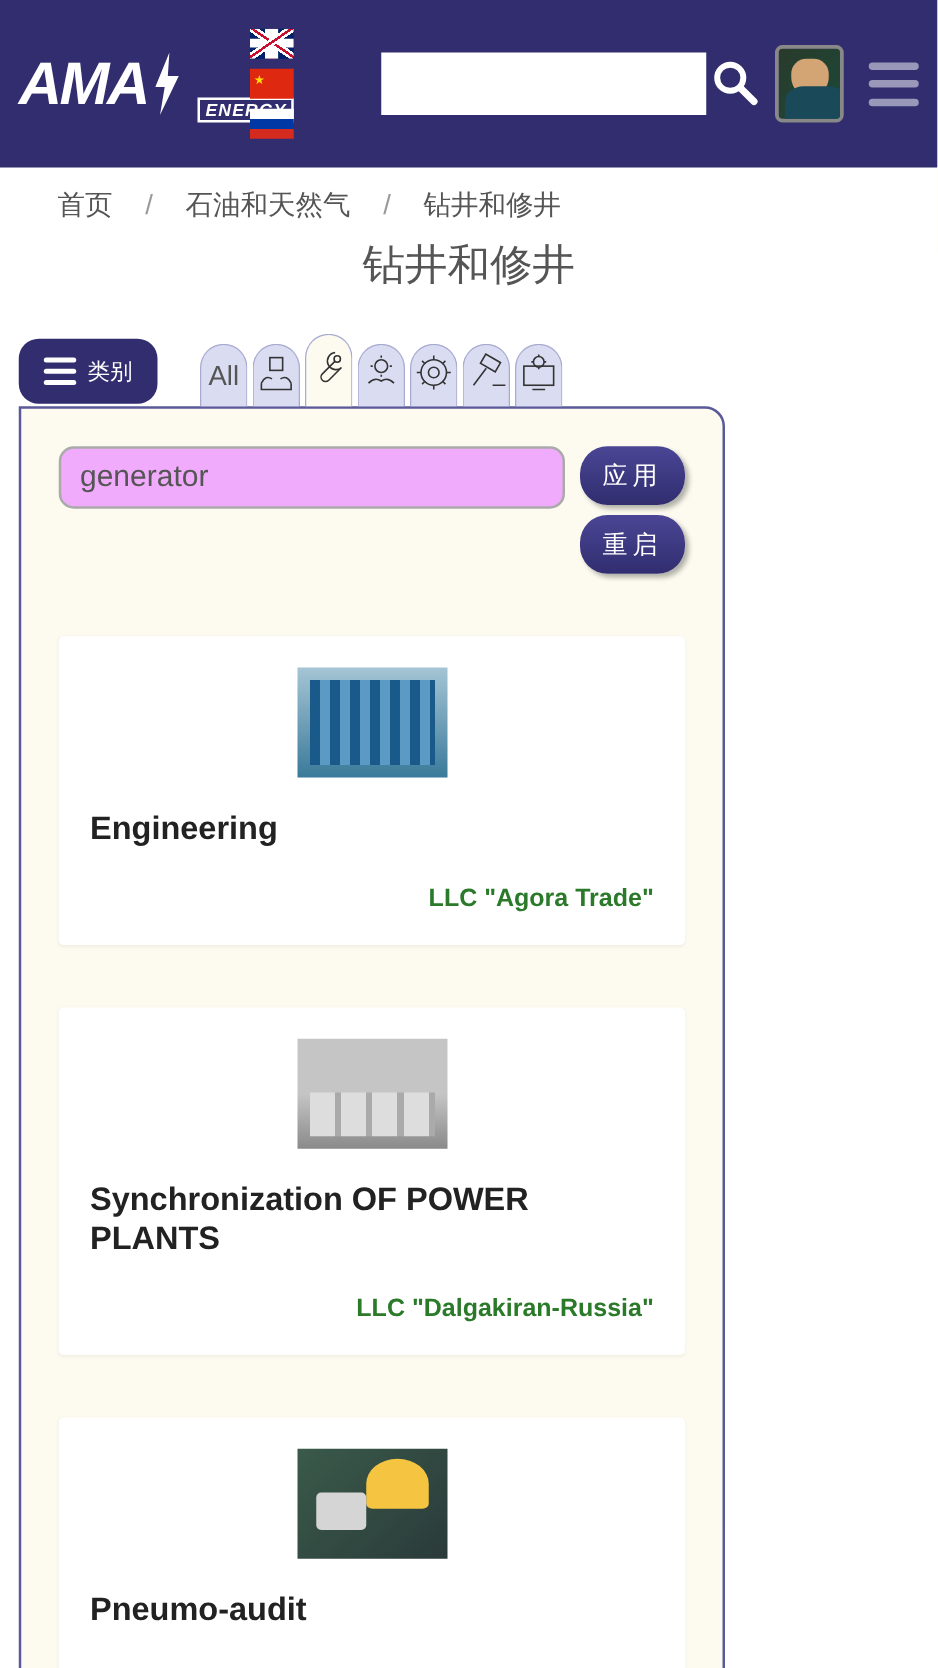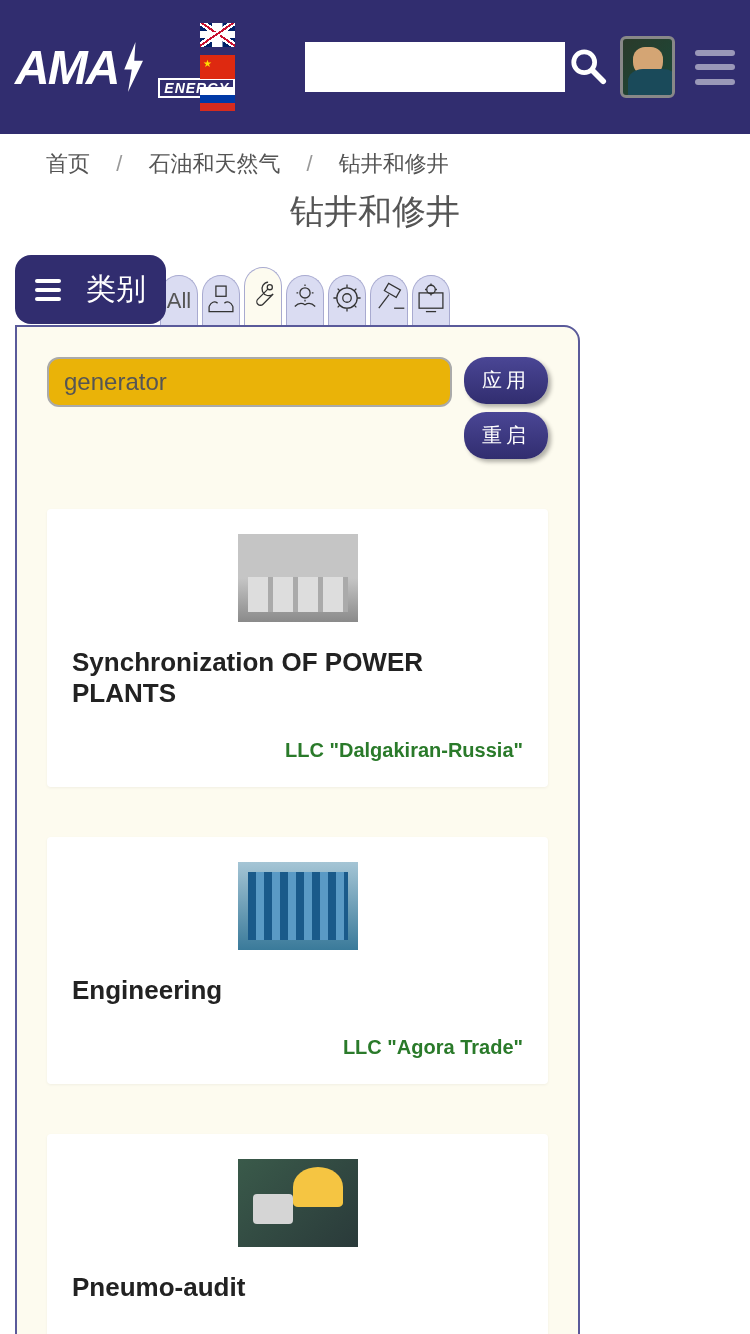--- a/index.html
+++ b/index.html
@@ -188,29 +188,29 @@
   display: flex;
   padding: 0 15px;
   gap: 15px;
   align-items: flex-start;
 }
 .main-col { flex: 1; position: relative; }
 
 .category-btn {
   position: absolute;
   left: 0;
-  top: 0;
+  top: 16px;
   background: #312d6f;
   color: #fff;
   border-radius: 16px;
   padding: 14px 20px;
   display: flex;
   align-items: center;
-  gap: 25px;
-  font-size: 30px;
+  gap: 9px;
+  font-size: 18px;
   cursor: pointer;
   z-index: 5;
 }
 .category-btn .ham {
   display: flex;
   flex-direction: column;
   gap: 5px;
 }
 .category-btn .ham div {
   width: 26px;
@@ -256,21 +256,21 @@
 .filter-row {
   display: flex;
   gap: 12px;
   align-items: flex-start;
 }
 .filter-input {
   flex: 1;
   height: 50px;
   border: 2px solid #aaa;
   border-radius: 12px;
-  background: #eab308;
+  background: #f0abfc;
   padding: 0 15px;
   font-size: 24px;
   color: #555;
 }
 .filter-btns {
   display: flex;
   flex-direction: column;
   gap: 8px;
 }
 .pill-btn {
@@ -501,36 +501,36 @@
       <div class="filter-row">
         <input class="filter-input" value="generator" style="">
         <div class="filter-btns">
           <button class="pill-btn">应用</button>
           <button class="pill-btn">重启</button>
         </div>
       </div>
 
       <div class="card">
         <div class="card-img-wrap">
+          <div class="card-img blue-int">
+            
+          </div>
+        </div>
+        <div class="card-title">Engineering</div>
+        <div class="card-company">LLC "Agora Trade"</div>
+      </div>
+
+      <div class="card">
+        <div class="card-img-wrap">
           <div class="card-img gray-plant">
             
           </div>
         </div>
         <div class="card-title">Synchronization OF POWER PLANTS</div>
         <div class="card-company">LLC "Dalgakiran-Russia"</div>
-      </div>
-
-      <div class="card">
-        <div class="card-img-wrap">
-          <div class="card-img blue-int">
-            
-          </div>
-        </div>
-        <div class="card-title">Engineering</div>
-        <div class="card-company">LLC "Agora Trade"</div>
       </div>
 
       <div class="card">
         <div class="card-img-wrap">
           <div class="card-img worker">
             
           </div>
         </div>
         <div class="card-title">Pneumo-audit</div>
         <div class="card-company">LLC Chelyabinsk Compressor Plant</div>

